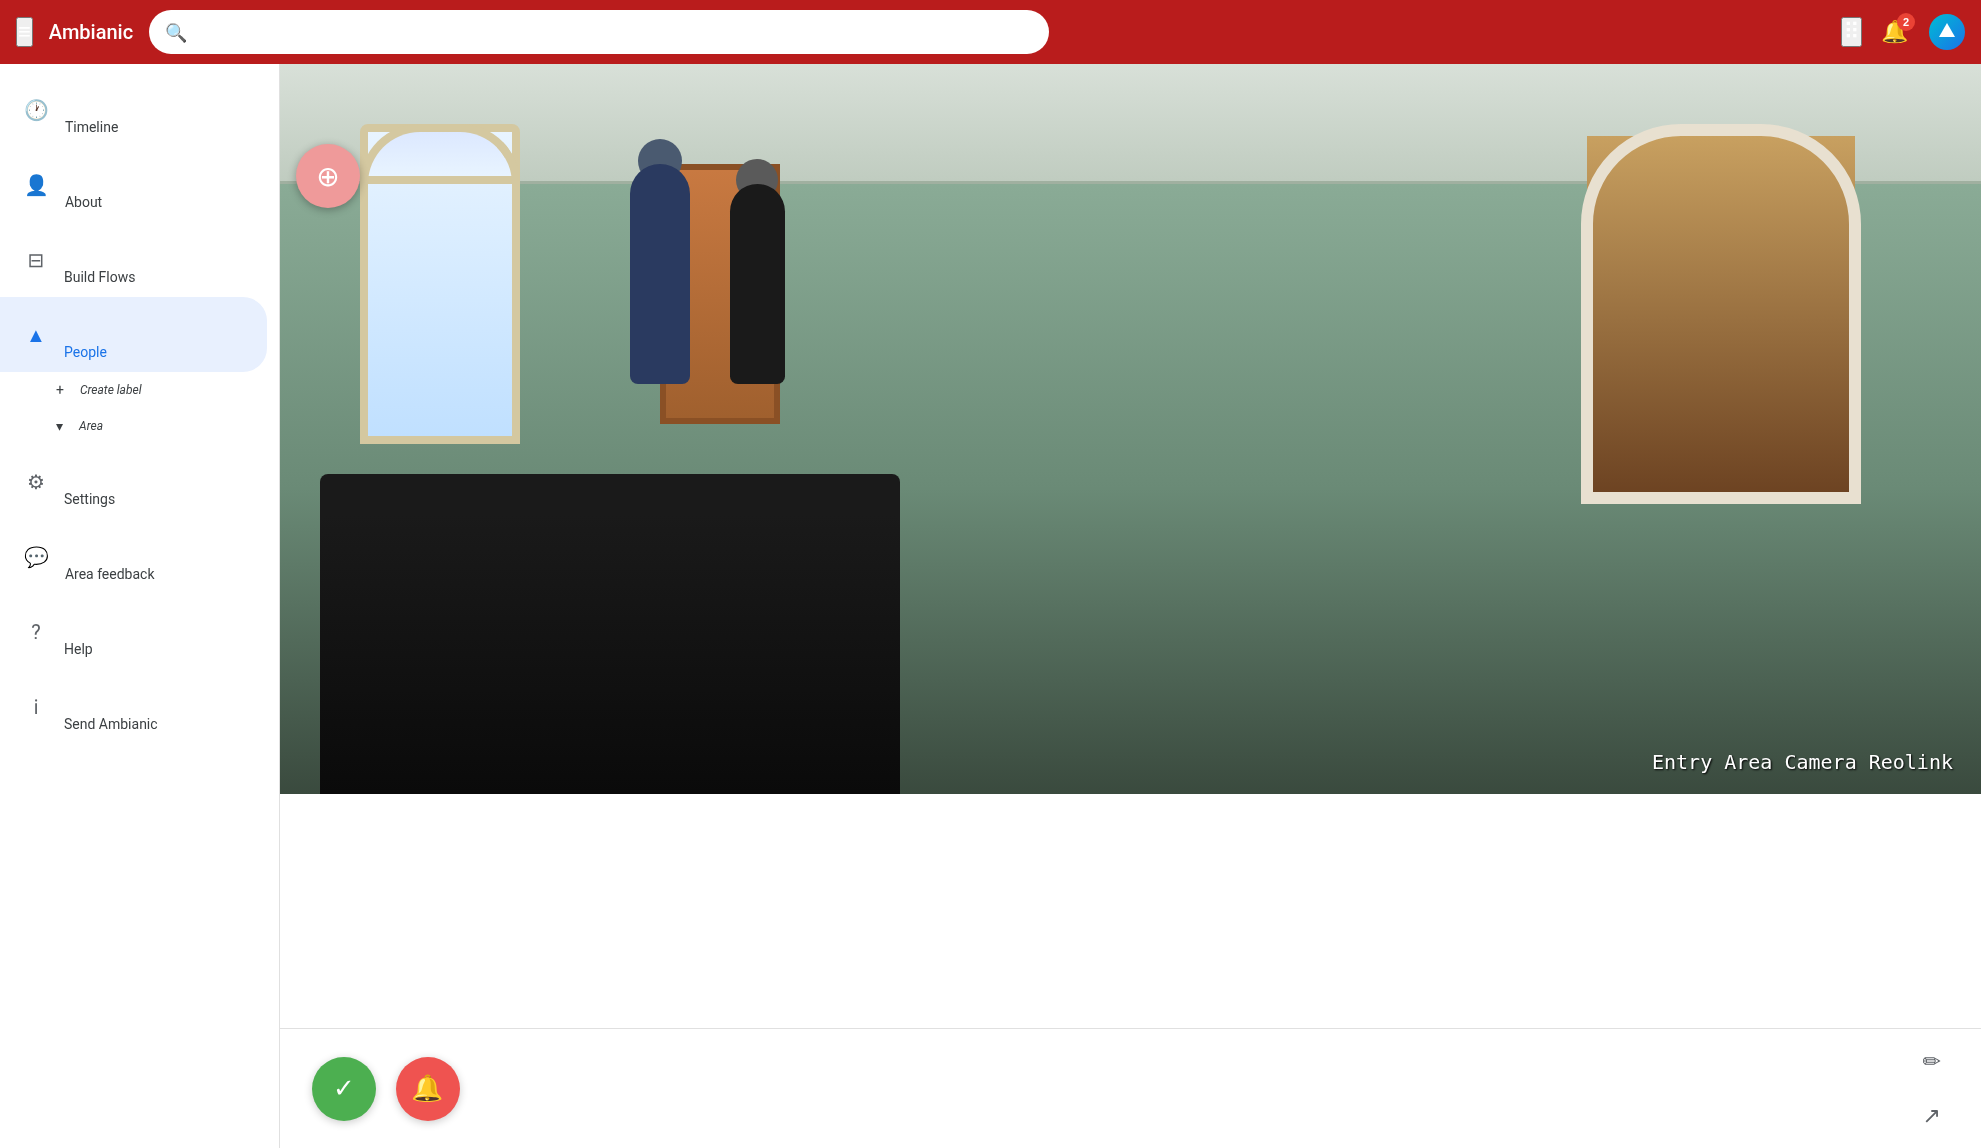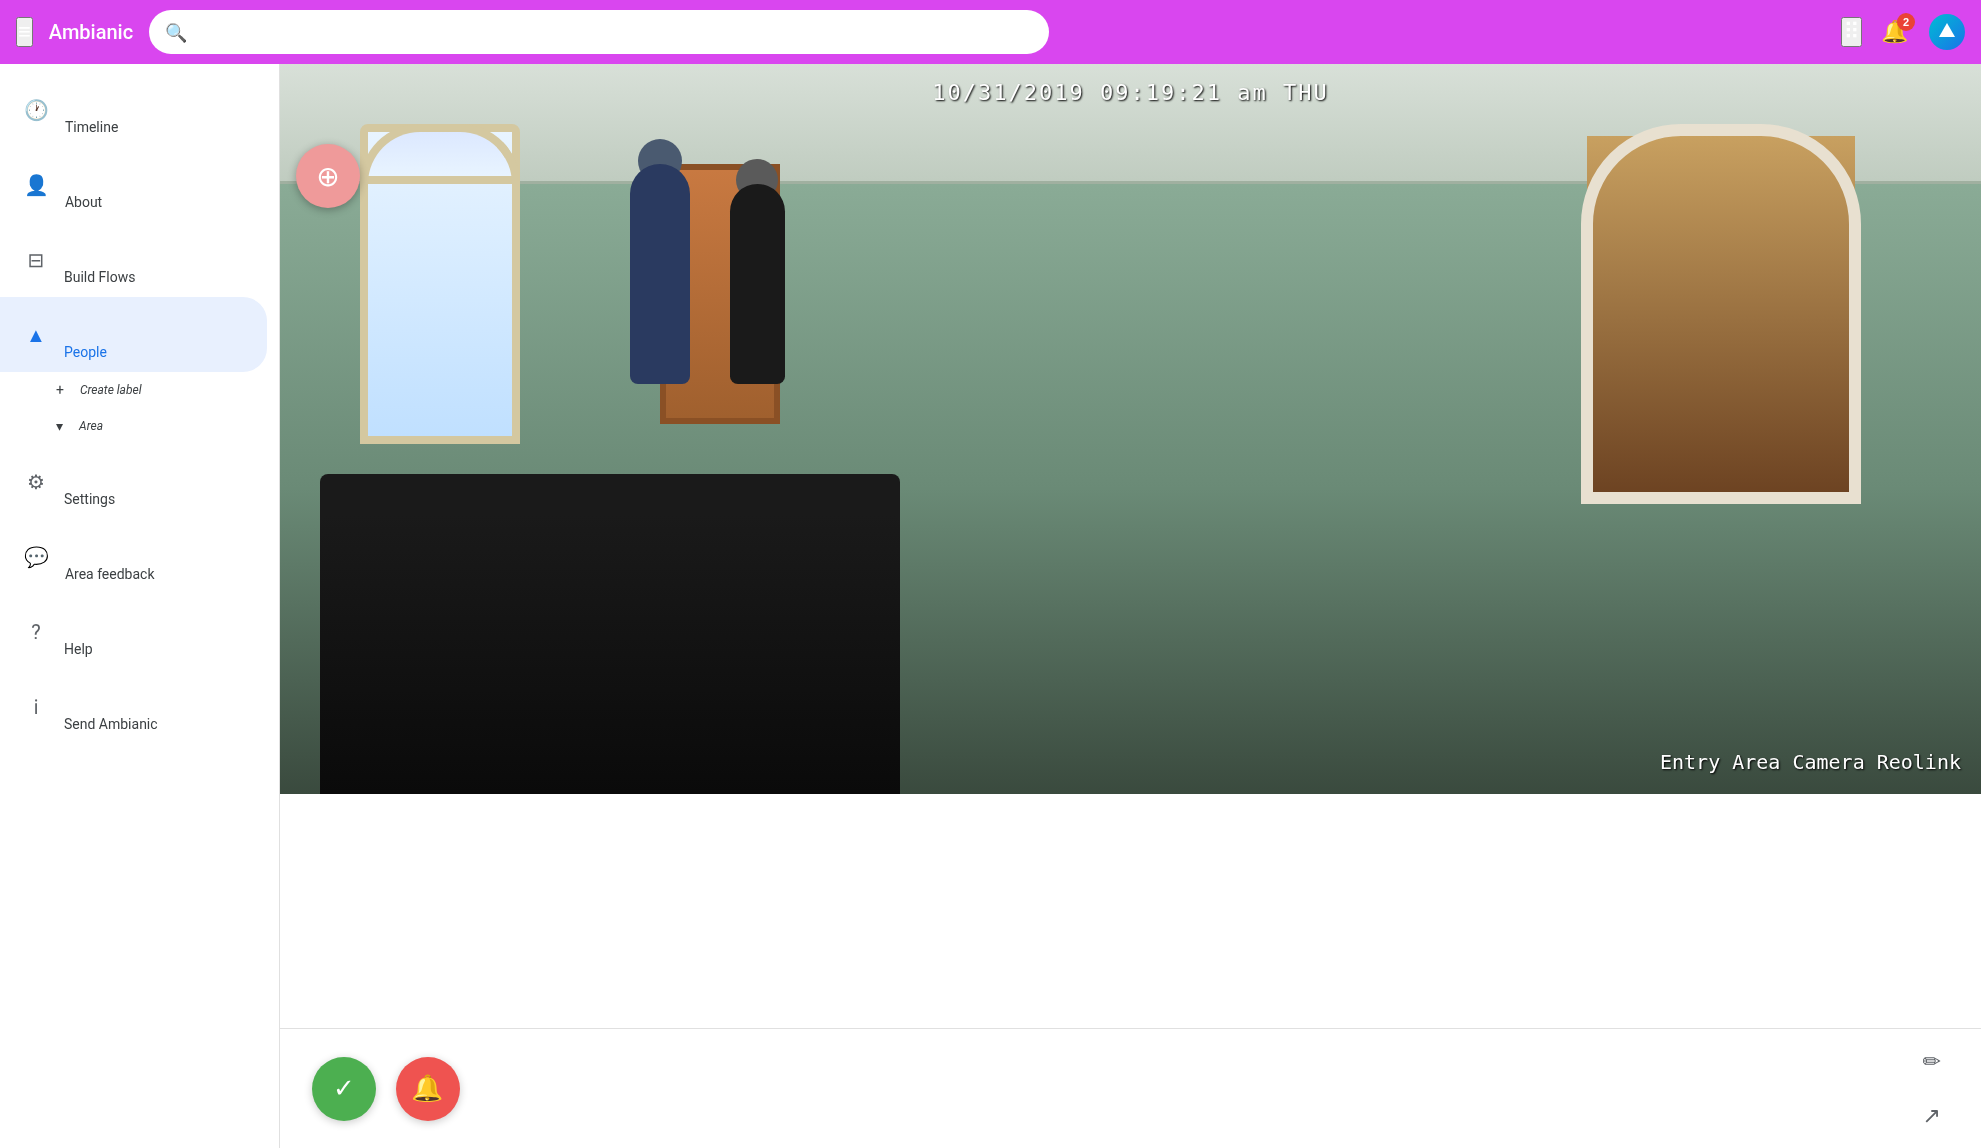--- a/index.html
+++ b/index.html
@@ -1,21 +1,21 @@
 <!DOCTYPE html>
 <html><head>
   <meta charset="utf-8">
   <style>
     * { margin: 0; padding: 0; box-sizing: border-box; }
     body { font-family: 'Roboto', Arial, sans-serif; background: #f5f5f5; overflow: hidden; width: 1981px; height: 1148px; }
 
     
     .header {
       position: fixed; top: 0; left: 0; right: 0; height: 64px;
-      background: #d946ef; display: flex; align-items: center;
+      background: #b91c1c; display: flex; align-items: center;
       padding: 0 16px; z-index: 100; gap: 16px;
     }
     .header-left { display: flex; align-items: center; gap: 16px; }
     .menu-icon { color: white; font-size: 22px; cursor: pointer; }
     .app-title { color: white; font-size: 20px; font-weight: 500; }
     .search-bar {
       flex: 1; max-width: 900px; background: white; border-radius: 24px;
       display: flex; align-items: center; padding: 8px 16px; gap: 10px;
       height: 44px;
     }
@@ -85,21 +85,21 @@
     .camera-feed {
       position: relative; width: 100%; height: 730px;
       background: #1a1a2e; overflow: hidden;
     }
     .camera-timestamp {
       position: absolute; top: 16px; left: 50%; transform: translateX(-50%);
       color: white; font-size: 22px; font-family: monospace; letter-spacing: 2px;
       text-shadow: 1px 1px 2px black; z-index: 10;
     }
     .camera-label {
-      position: absolute; bottom: 20px; right: 20px;
+      position: absolute; bottom: 20px; right: 28px;
       color: white; font-size: 20px; font-family: monospace;
       text-shadow: 1px 1px 2px black; z-index: 10;
     }
     .camera-bg {
       width: 100%; height: 100%;
       background: linear-gradient(180deg, #7a9e8a 0%, #5a7a6a 20%, #4a6a5a 40%, #2a3a2e 70%, #1a2a1e 100%);
       position: relative; overflow: hidden;
     }
     
     .room-ceiling {
@@ -307,21 +307,20 @@
       <div class="doorway-arch"></div>
       <div class="sofa-back"></div>
       <div class="sofa"></div>
 
       <div class="person1-head"></div>
       <div class="person1"></div>
       <div class="person2-head"></div>
       <div class="person2"></div>
     </div>
 
-    <div class="camera-timestamp">10/31/2019 09:19:21 am THU</div>
 
     <div class="camera-label">Entry Area Camera Reolink</div>
 
     <div class="fab">
       <span class="fab-icon">⊕</span>
     </div>
   </div>
 
   <div class="action-bar">
     <button class="action-btn-green">

